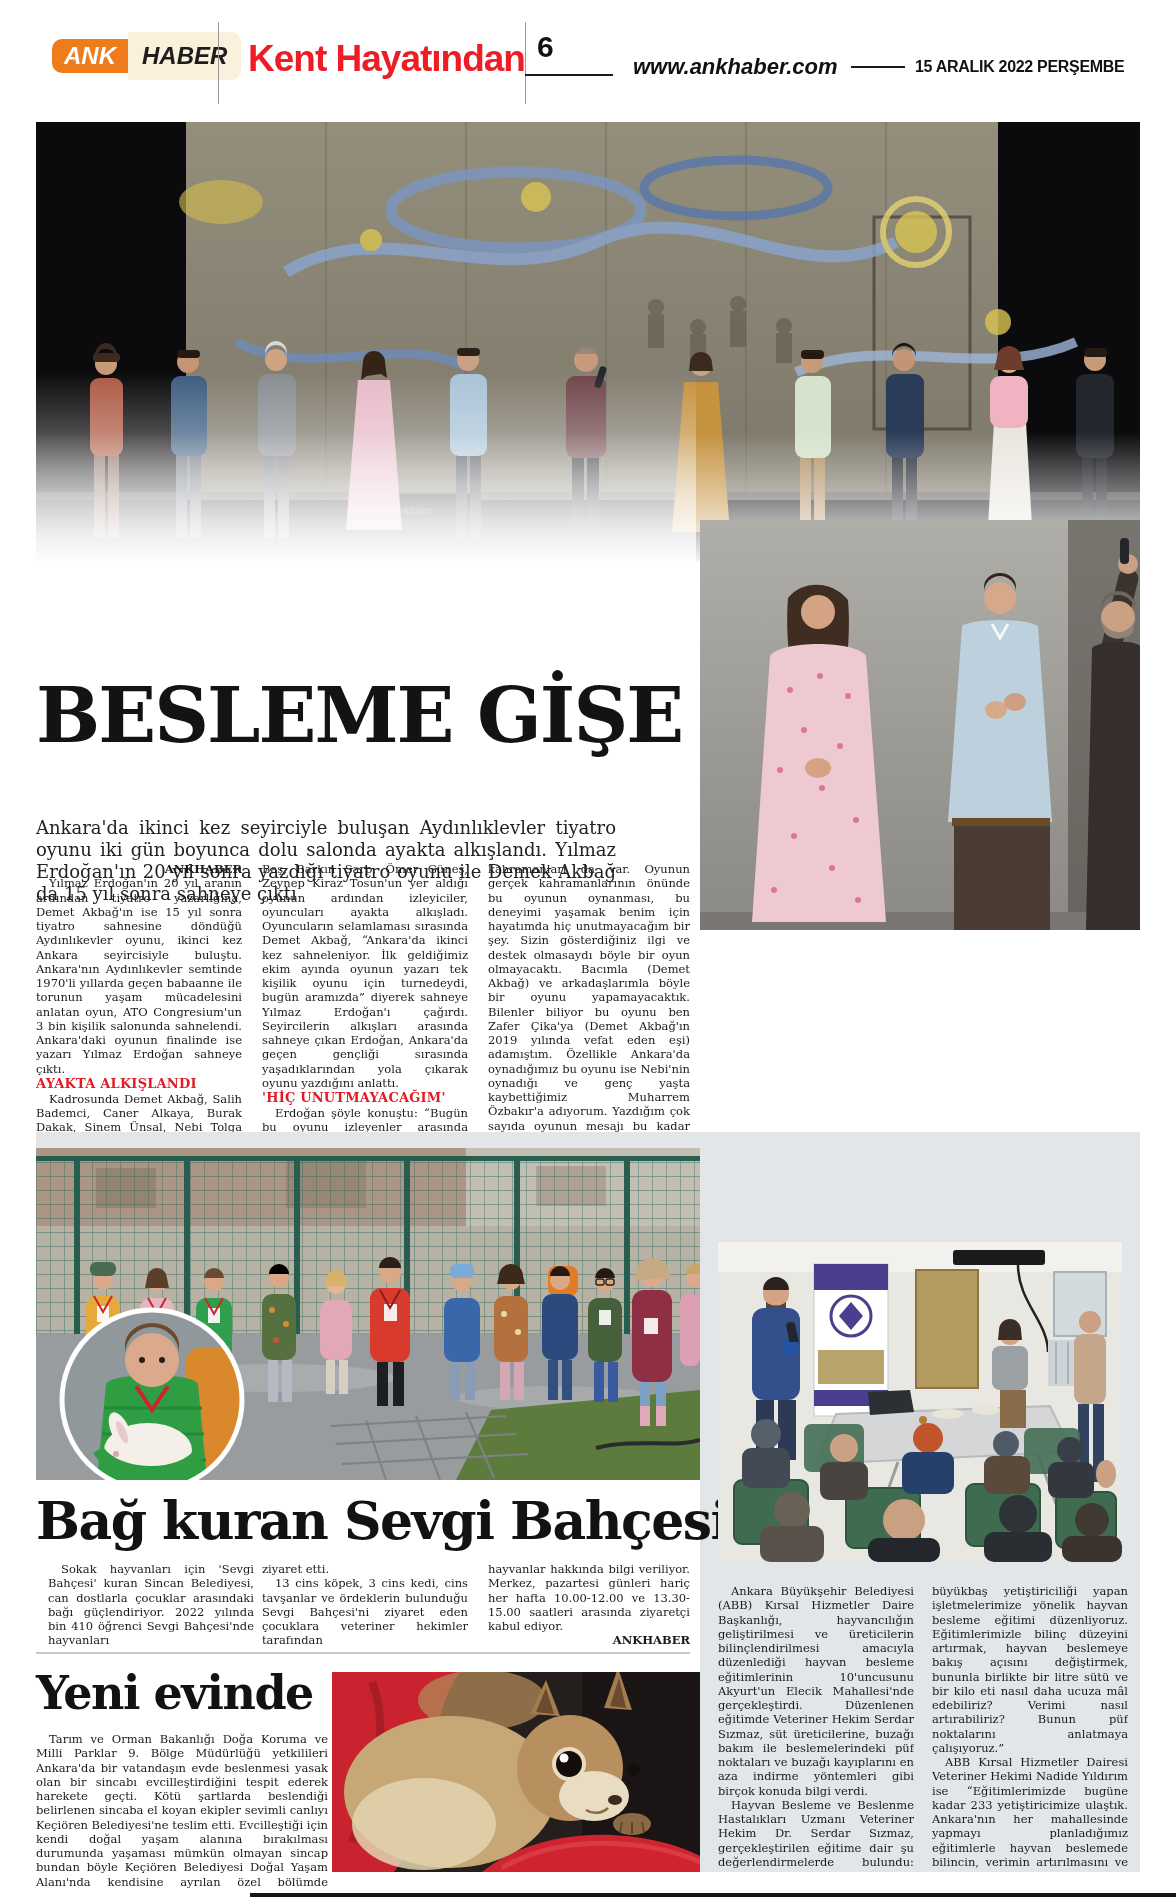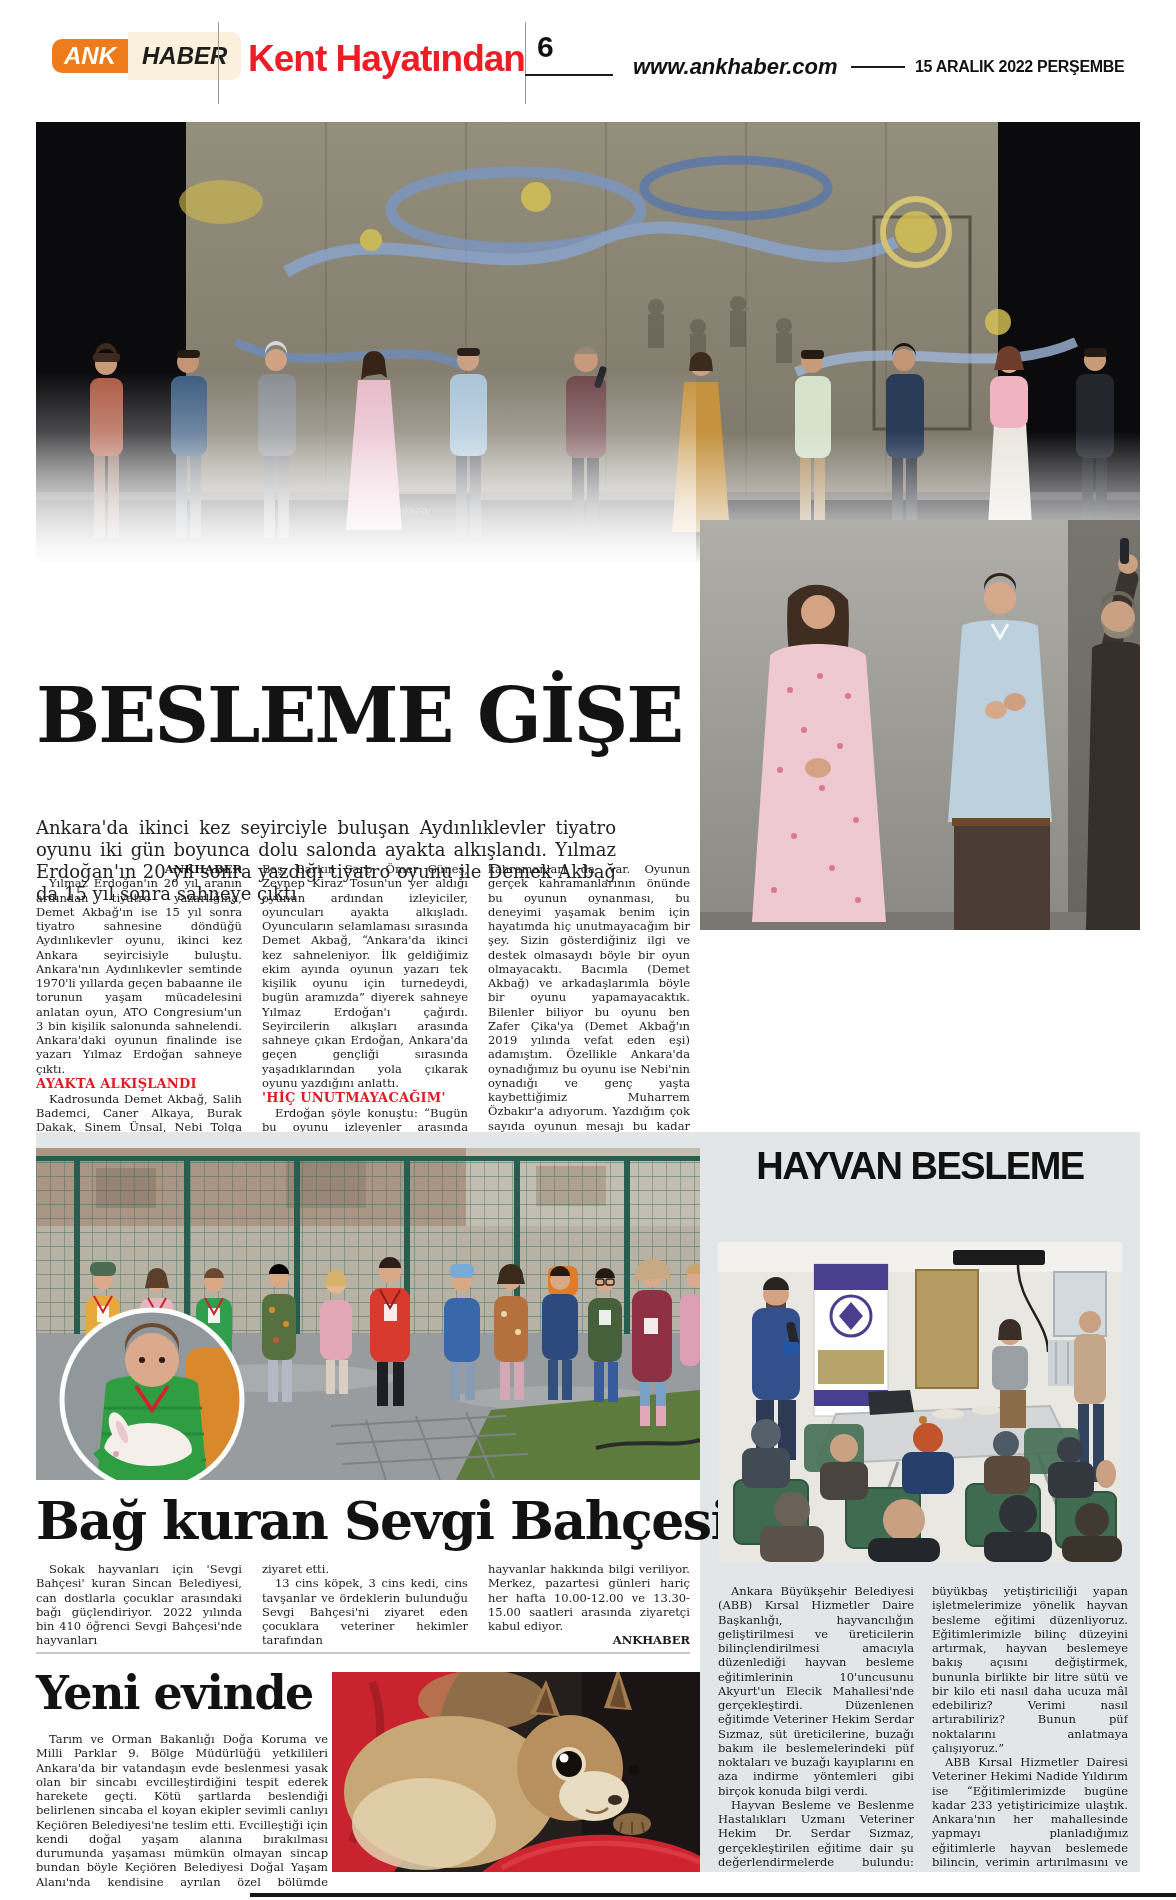--- a/index.html
+++ b/index.html
@@ -397,21 +397,21 @@
           <ellipse cx="86" cy="284" rx="4" ry="12" fill="#e8c8cc" transform="rotate(-24 86 284)"></ellipse>
           <circle cx="80" cy="306" r="3" fill="#d8a8b0"></circle>
           <path d="M62,302 C80,330 146,332 164,304" stroke="#2f9e43" stroke-width="12" fill="none"></path>
         </g>
         <circle cx="116" cy="252" r="90" fill="none" stroke="#ffffff" stroke-width="5"></circle>
       </g>
     </svg>
   </div>
 
   <div class="abs slab-head" style="left:36px;top:1490px;font-size:52px;">Bağ kuran Sevgi Bahçesi</div>
-  <div class="abs bodycol" style="left:36px;top:1562px;width:206px;height:84px;">
+  <div class="abs bodycol" style="left:48px;top:1562px;width:206px;height:84px;">
     <p class="ind">Sokak hayvanları için 'Sevgi Bahçesi' kuran Sincan Belediyesi, can dostlarla çocuklar arasındaki bağı güçlendiriyor. 2022 yılında bin 410 öğrenci Sevgi Bahçesi'nde hayvanları</p>
   </div>
   <div class="abs bodycol" style="left:262px;top:1562px;width:206px;height:84px;">
     <p>ziyaret etti.</p>
     <p class="ind">13 cins köpek, 3 cins kedi, cins tavşanlar ve ördeklerin bulunduğu Sevgi Bahçesi'ni ziyaret eden çocuklara veteriner hekimler tarafından</p>
   </div>
   <div class="abs bodycol" style="left:488px;top:1562px;width:202px;height:84px;">
     <p>hayvanlar hakkında bilgi veriliyor. Merkez, pazartesi günleri hariç her hafta 10.00-12.00 ve 13.30-15.00 saatleri arasında ziyaretçi kabul ediyor.</p>
     <p class="byline">ANKHABER</p>
   </div>
@@ -444,21 +444,20 @@
       <circle cx="232" cy="86" r="4.5" fill="#ffffff"></circle>
       <ellipse cx="283" cy="128" rx="7" ry="5" fill="#3a2a20"></ellipse>
       <path d="M276,136 C270,142 260,142 254,138" stroke="#8a6a42" stroke-width="2.5" fill="none"></path>
       <circle cx="302" cy="98" r="6" fill="#140d09" opacity="0.85"></circle>
       <ellipse cx="300" cy="152" rx="19" ry="11" fill="#8a6a42"></ellipse>
       <path d="M290,150 L288,160 M300,150 L300,162 M310,150 L312,160" stroke="#5f452c" stroke-width="2"></path>
     </svg>
   </div>
 
   <div class="abs cond-head" style="left:700px;top:1146px;width:440px;">
-    <div>HAYVAN BESLEME</div>
   </div>
 
   <div class="abs" style="left:718px;top:1242px;width:404px;height:320px;">
     <svg width="404" height="320" viewBox="0 0 404 320">
       <rect width="404" height="320" fill="#e9e7e2"></rect>
       <rect x="0" y="0" width="404" height="30" fill="#f2f1ee"></rect>
       <rect x="235" y="8" width="92" height="15" rx="3" fill="#1b1b1d"></rect>
       <path d="M300,23 C300,60 330,80 330,110" stroke="#222" stroke-width="2.5" fill="none"></path>
       <rect x="198" y="28" width="62" height="118" fill="#b59a62" stroke="#8d7440" stroke-width="2"></rect>
       <rect x="336" y="30" width="52" height="64" fill="#d3dade" stroke="#a8b2ba" stroke-width="2"></rect>

